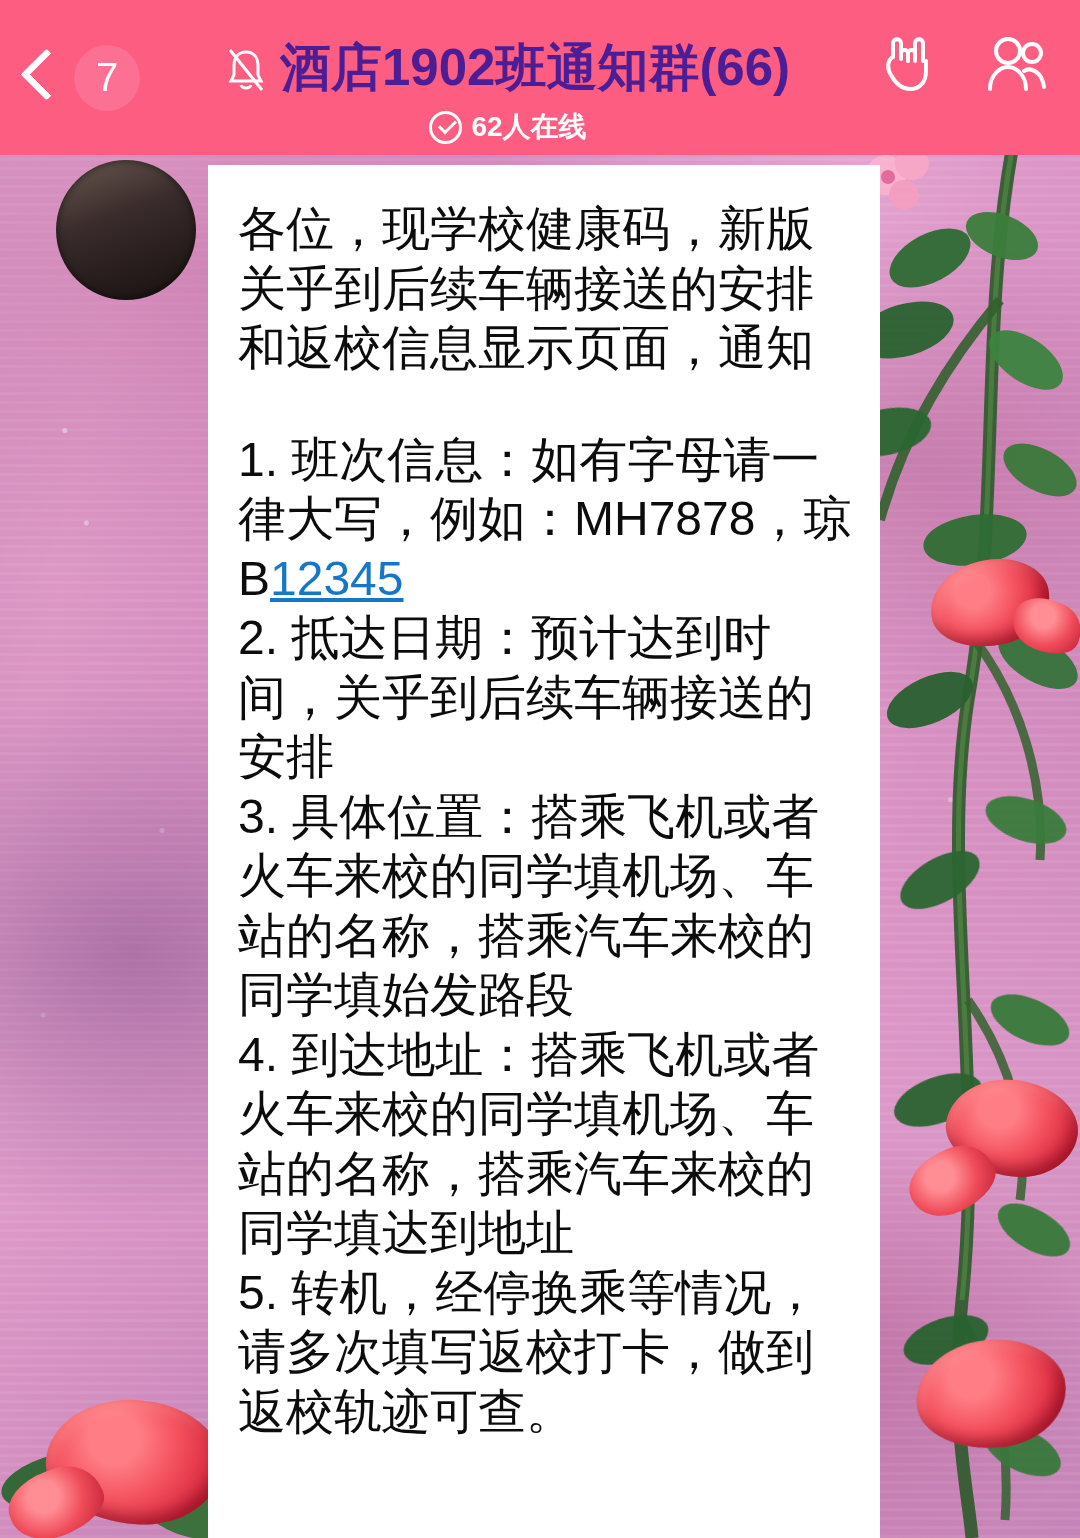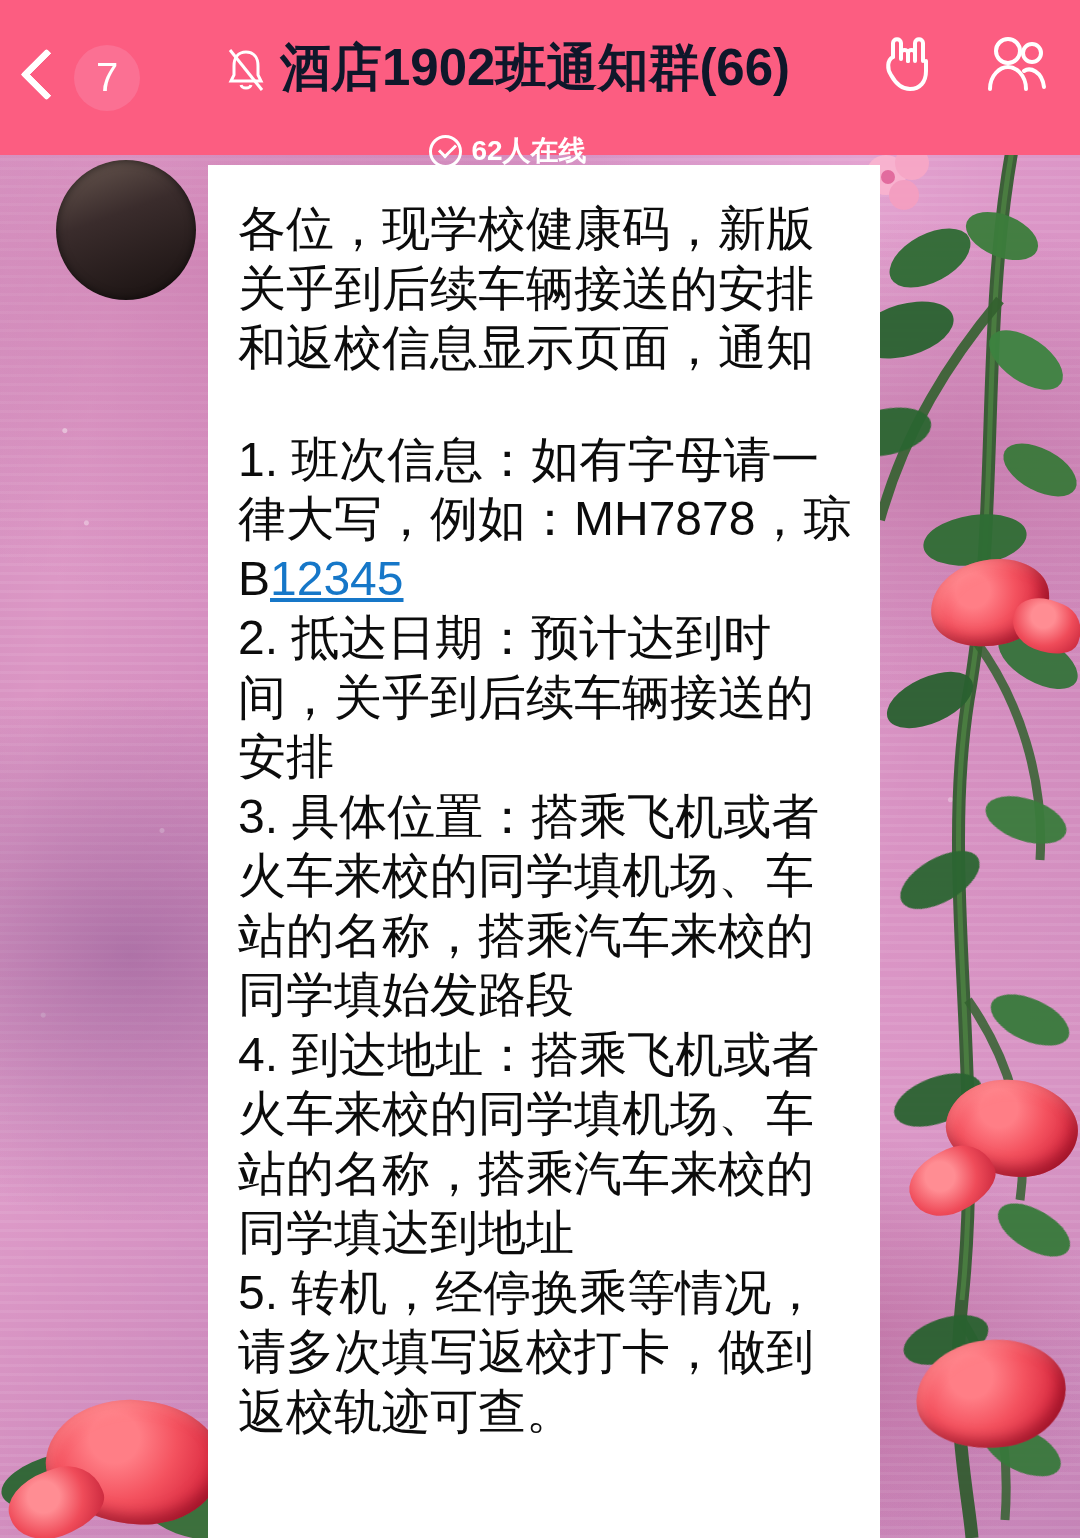--- a/index.html
+++ b/index.html
@@ -102,28 +102,28 @@
     display: flex; flex-direction: column; align-items: center;
     padding-top: 34px;
   }
   .title-row {
     display: flex; align-items: center; gap: 14px;
   }
   .mute-icon {
     width: 40px; height: 46px; position: relative; color: #fff;
   }
   .title-text {
-    color: #0f172a;
+    color: #4c1d95;
     font-size: 51px; font-weight: 700;
     letter-spacing: 0px;
     white-space: nowrap;
   }
   .subtitle-row {
     display: flex; align-items: center; gap: 9px;
-    margin-top: 29px;
+    margin-top: 5px;
     text-align: center;
   }
   .check-circle {
     width: 33px; height: 33px; border-radius: 50%;
     border: 3px solid #fff; position: relative;
   }
   .check-circle:after {
     content: "";
     position: absolute; left: 7px; top: 6px;
     width: 14px; height: 7px;

